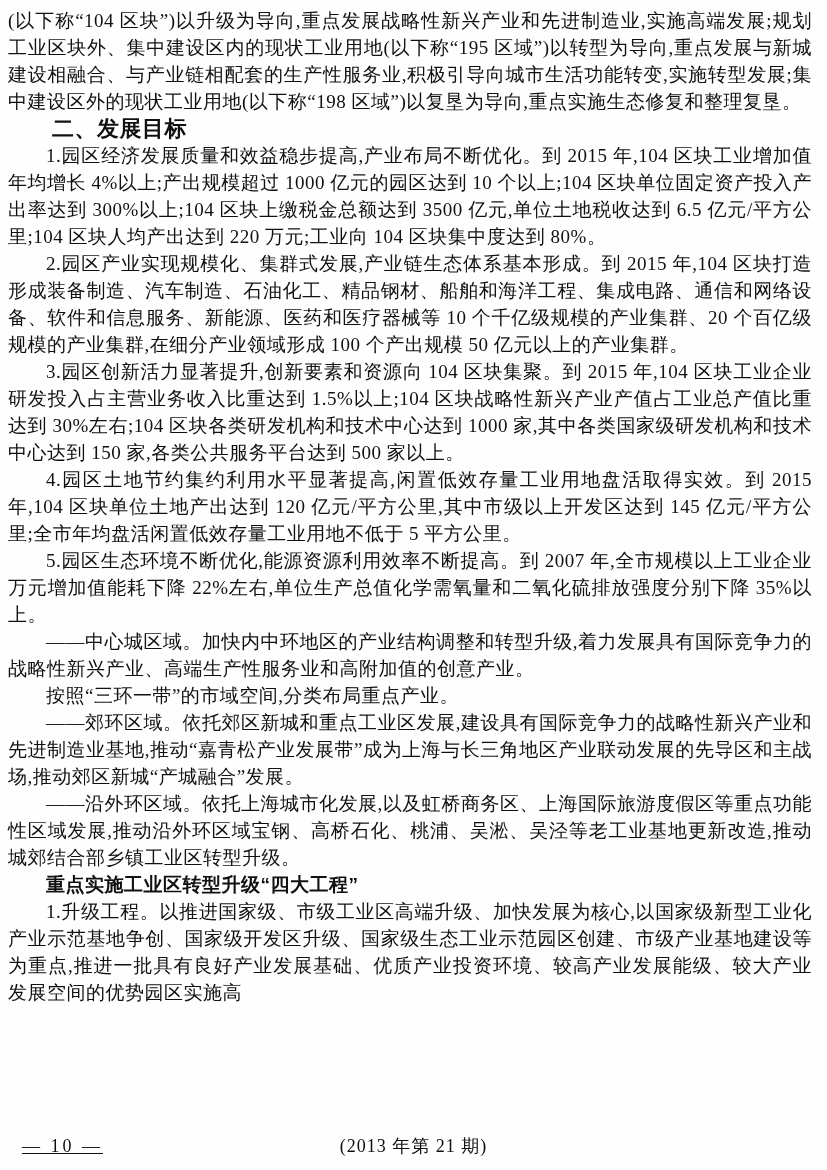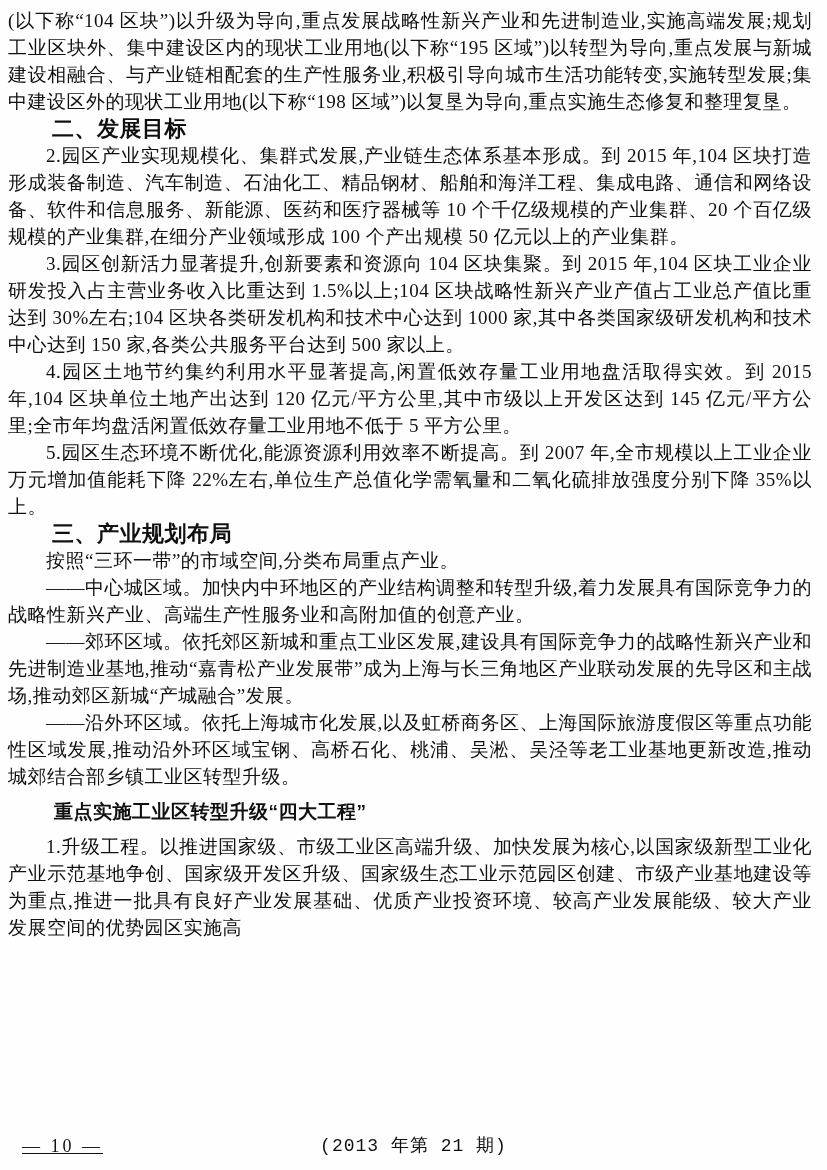--- a/index.html
+++ b/index.html
@@ -32,21 +32,21 @@
   .heading {
     margin: 0;
     font-size: 22px;
     line-height: 27px;
     font-weight: bold;
     font-family: "Liberation Sans", "DejaVu Sans", sans-serif;
     text-indent: 2em;
     letter-spacing: 0.5px;
   }
   .bold-line {
-    margin: 8px;
+    margin: 0;
     font-size: 19px;
     line-height: 27px;
     font-weight: bold;
     font-family: "Liberation Sans", "DejaVu Sans", sans-serif;
     text-align: justify;
     text-indent: 2em;
     letter-spacing: 0.5px;
   }
   .footer {
     position: absolute;
@@ -62,46 +62,45 @@
     left: 22px;
     top: 0;
     letter-spacing: 3px;
     white-space: nowrap;
     text-decoration: underline;
   }
   .footer .issue {
     display: block;
     text-align: center;
     letter-spacing: 1px;
-    font-family: Liberation Mono, monospace;
   }
 </style>
 </head>
 <body>
 
 <div class="page">
 
   <p class="para no-indent">(以下称“104 区块”)以升级为导向,重点发展战略性新兴产业和先进制造业,实施高端发展;规划工业区块外、集中建设区内的现状工业用地(以下称“195 区域”)以转型为导向,重点发展与新城建设相融合、与产业链相配套的生产性服务业,积极引导向城市生活功能转变,实施转型发展;集中建设区外的现状工业用地(以下称“198 区域”)以复垦为导向,重点实施生态修复和整理复垦。</p>
 
   <p class="heading">二、发展目标</p>
 
+  <p class="para">1.园区经济发展质量和效益稳步提高,产业布局不断优化。到 2015 年,104 区块工业增加值年均增长 4%以上;产出规模超过 1000 亿元的园区达到 10 个以上;104 区块单位固定资产投入产出率达到 300%以上;104 区块上缴税金总额达到 3500 亿元,单位土地税收达到 6.5 亿元/平方公里;104 区块人均产出达到 220 万元;工业向 104 区块集中度达到 80%。</p>
 
   <p class="para">2.园区产业实现规模化、集群式发展,产业链生态体系基本形成。到 2015 年,104 区块打造形成装备制造、汽车制造、石油化工、精品钢材、船舶和海洋工程、集成电路、通信和网络设备、软件和信息服务、新能源、医药和医疗器械等 10 个千亿级规模的产业集群、20 个百亿级规模的产业集群,在细分产业领域形成 100 个产出规模 50 亿元以上的产业集群。</p>
 
   <p class="para">3.园区创新活力显著提升,创新要素和资源向 104 区块集聚。到 2015 年,104 区块工业企业研发投入占主营业务收入比重达到 1.5%以上;104 区块战略性新兴产业产值占工业总产值比重达到 30%左右;104 区块各类研发机构和技术中心达到 1000 家,其中各类国家级研发机构和技术中心达到 150 家,各类公共服务平台达到 500 家以上。</p>
 
   <p class="para">4.园区土地节约集约利用水平显著提高,闲置低效存量工业用地盘活取得实效。到 2015 年,104 区块单位土地产出达到 120 亿元/平方公里,其中市级以上开发区达到 145 亿元/平方公里;全市年均盘活闲置低效存量工业用地不低于 5 平方公里。</p>
 
   <p class="para">5.园区生态环境不断优化,能源资源利用效率不断提高。到 2007 年,全市规模以上工业企业万元增加值能耗下降 22%左右,单位生产总值化学需氧量和二氧化硫排放强度分别下降 35%以上。</p>
 
-  <p class="heading">三、产业规划布局</p>
+
+  <p class="para">——中心城区域。加快内中环地区的产业结构调整和转型升级,着力发展具有国际竞争力的战略性新兴产业、高端生产性服务业和高附加值的创意产业。</p>
 
   <p class="para">按照“三环一带”的市域空间,分类布局重点产业。</p>
-
-  <p class="para">——中心城区域。加快内中环地区的产业结构调整和转型升级,着力发展具有国际竞争力的战略性新兴产业、高端生产性服务业和高附加值的创意产业。</p>
 
   <p class="para">——郊环区域。依托郊区新城和重点工业区发展,建设具有国际竞争力的战略性新兴产业和先进制造业基地,推动“嘉青松产业发展带”成为上海与长三角地区产业联动发展的先导区和主战场,推动郊区新城“产城融合”发展。</p>
 
   <p class="para">——沿外环区域。依托上海城市化发展,以及虹桥商务区、上海国际旅游度假区等重点功能性区域发展,推动沿外环区域宝钢、高桥石化、桃浦、吴淞、吴泾等老工业基地更新改造,推动城郊结合部乡镇工业区转型升级。</p>
 
 
 
   <p class="bold-line">重点实施工业区转型升级“四大工程”</p>
 
   <p class="para">1.升级工程。以推进国家级、市级工业区高端升级、加快发展为核心,以国家级新型工业化产业示范基地争创、国家级开发区升级、国家级生态工业示范园区创建、市级产业基地建设等为重点,推进一批具有良好产业发展基础、优质产业投资环境、较高产业发展能级、较大产业发展空间的优势园区实施高</p>

